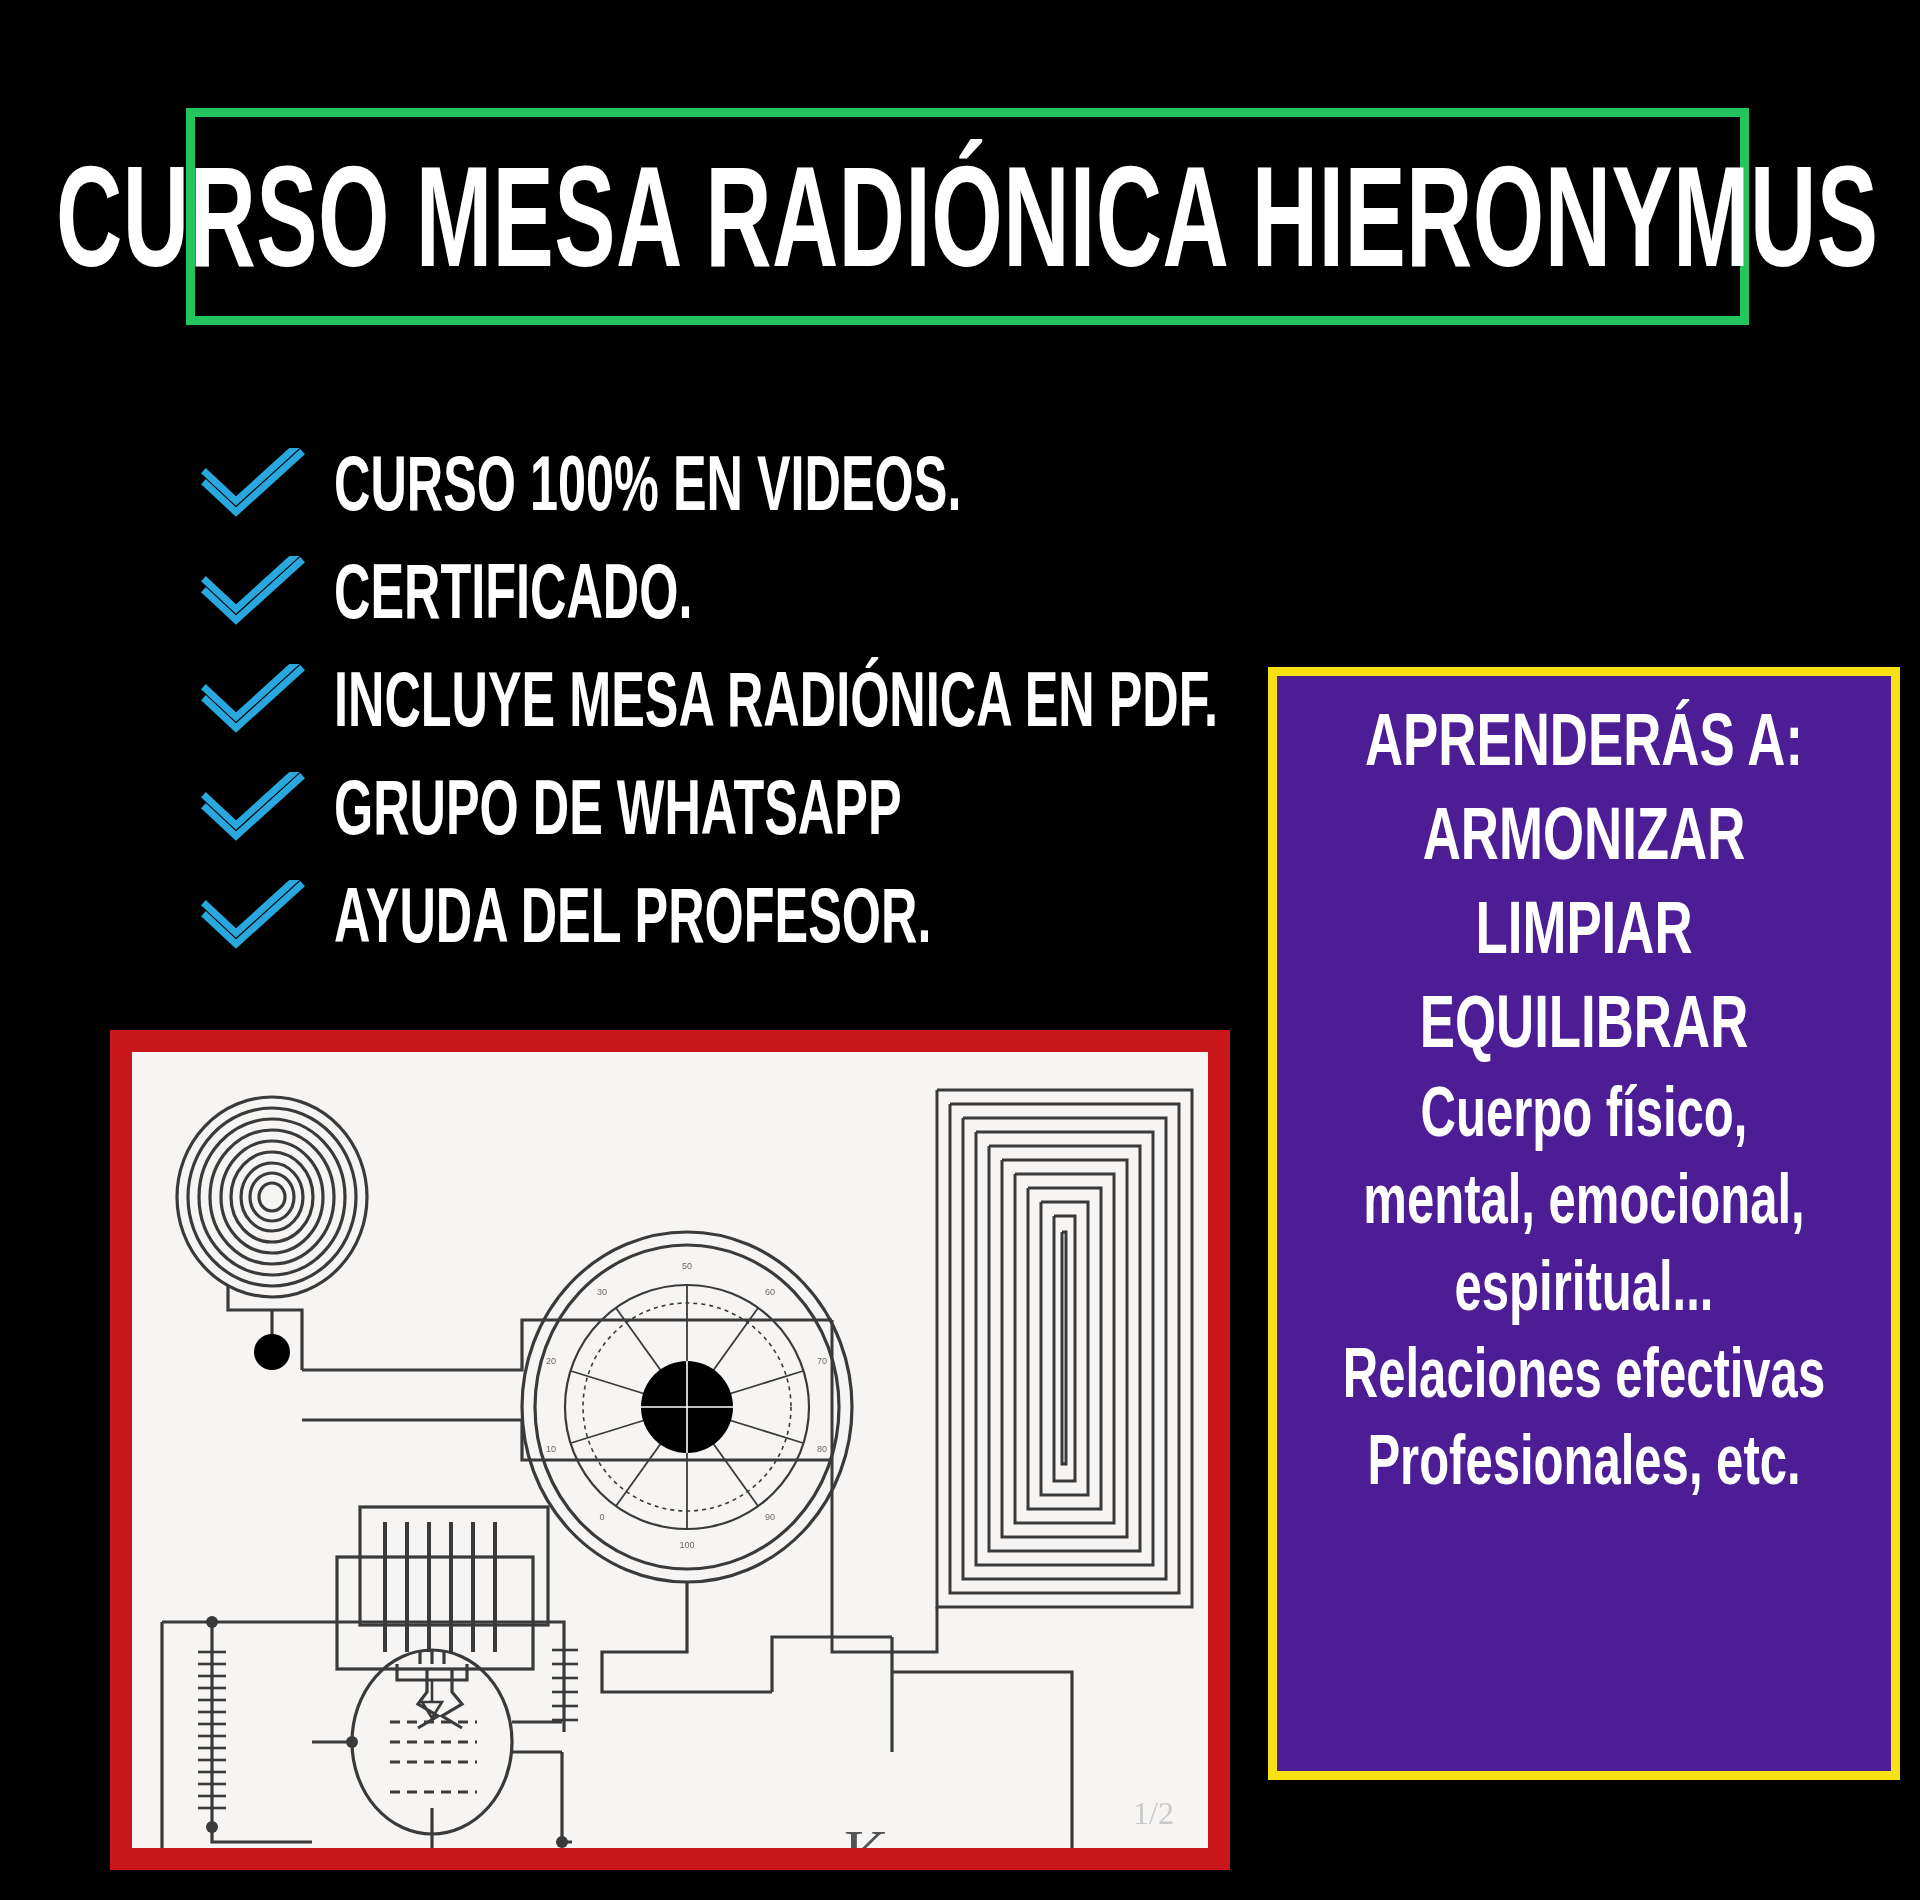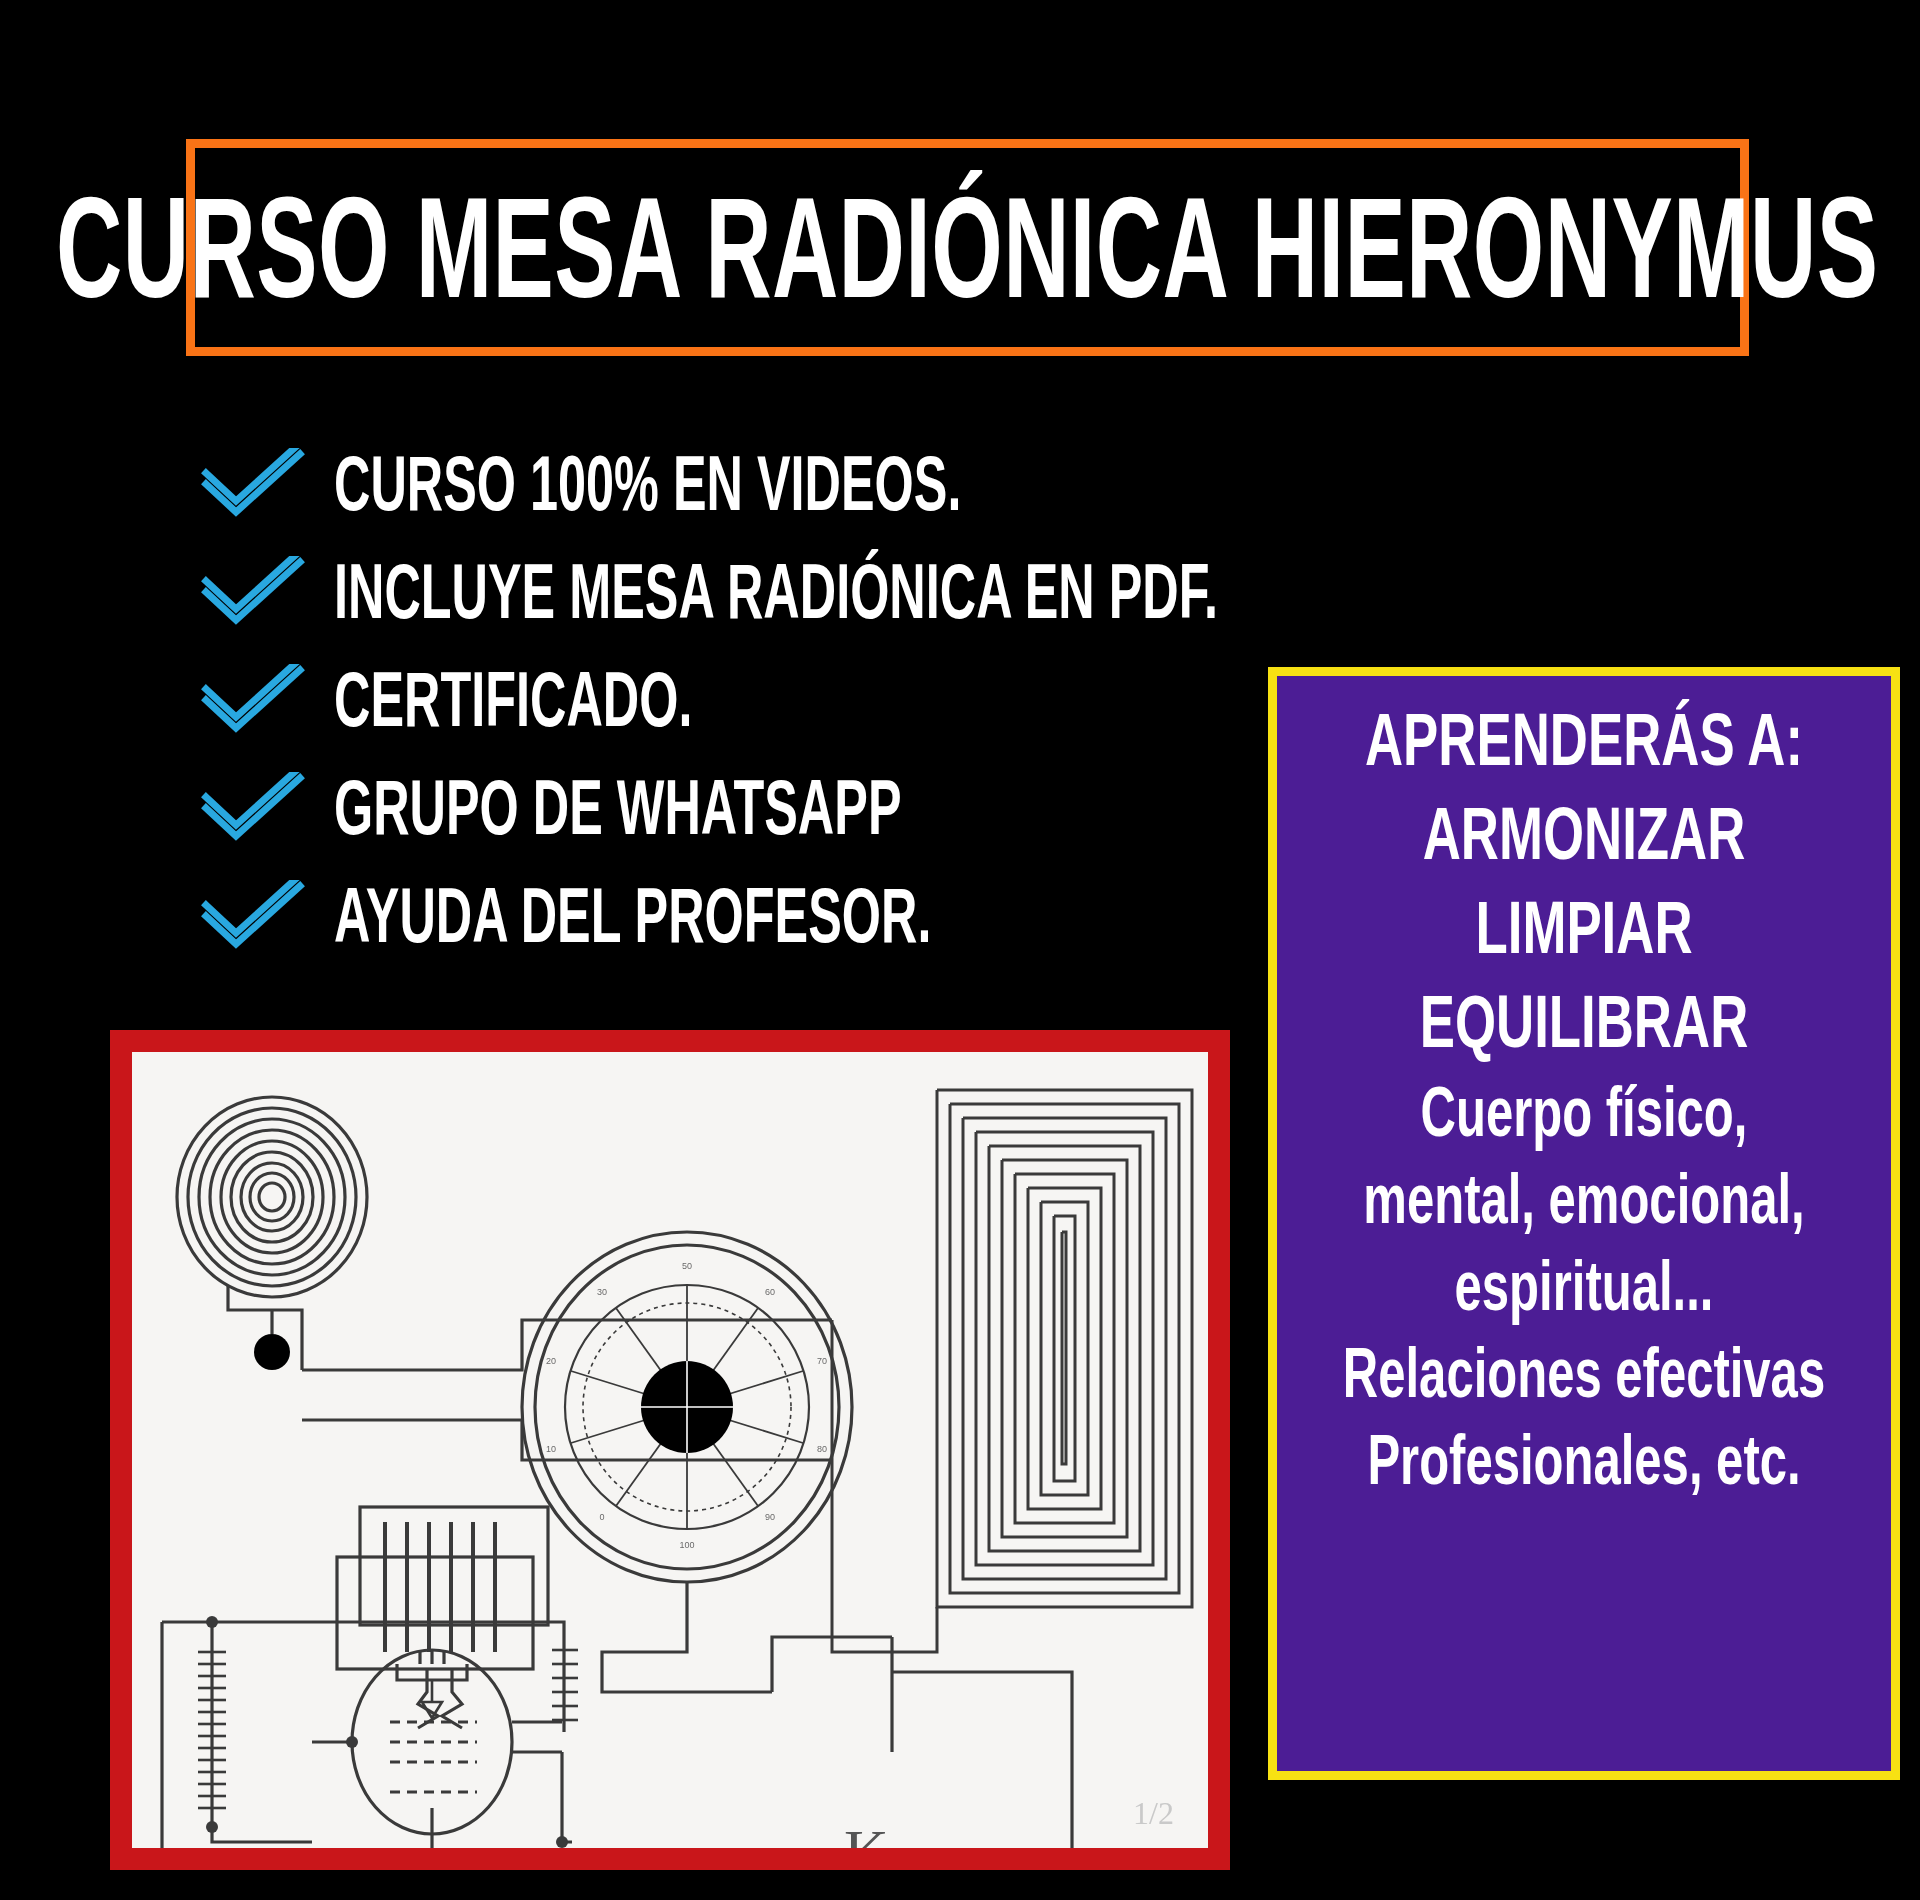--- a/index.html
+++ b/index.html
@@ -6,22 +6,22 @@
   html, body {
     width:1920px; height:1900px;
     background:#000000;
     font-family:"Liberation Sans", sans-serif;
     overflow:hidden;
   }
   .page { position:relative; width:1920px; height:1900px; background:#000; }
 
   
   .title-outer {
-    position:absolute; left:186px; top:139px; width:1563px; height:217px;
-    border:9px solid #f97316; background:#000;
+    position:absolute; left:186px; top:108px; width:1563px; height:217px;
+    border:9px solid #22c55e; background:#000;
     display:flex; align-items:center; justify-content:center;
   }
   .title-inner {
     position:absolute; left:8px; top:8px; right:8px; bottom:8px;
     border:4px solid #000; background:#000;
     display:flex; align-items:center; justify-content:center;
   }
   .title-text {
     color:#fff;
     font-family:"Liberation Sans Narrow","Liberation Sans",sans-serif;
@@ -127,31 +127,31 @@
       <span class="check-label">CURSO 100% EN VIDEOS.</span>
     </div>
 
     <div class="check-item">
       <span class="check-icon">
         <svg width="108" height="72" viewBox="0 0 108 72">
           <path d="M6 36 L36 64 L100 6" fill="none" stroke="#29a8e0" stroke-width="7" stroke-linecap="square" stroke-linejoin="miter"></path>
           <path d="M6 36 L36 64 L100 6" fill="none" stroke="#29a8e0" stroke-width="7" stroke-linecap="square" transform="translate(0,-11)"></path>
         </svg>
       </span>
+      <span class="check-label">CERTIFICADO.</span>
+    </div>
+
+    <div class="check-item">
+      <span class="check-icon">
+        <svg width="108" height="72" viewBox="0 0 108 72">
+          <path d="M6 36 L36 64 L100 6" fill="none" stroke="#29a8e0" stroke-width="7" stroke-linecap="square" stroke-linejoin="miter"></path>
+          <path d="M6 36 L36 64 L100 6" fill="none" stroke="#29a8e0" stroke-width="7" stroke-linecap="square" transform="translate(0,-11)"></path>
+        </svg>
+      </span>
       <span class="check-label">INCLUYE MESA RADIÓNICA EN PDF.</span>
-    </div>
-
-    <div class="check-item">
-      <span class="check-icon">
-        <svg width="108" height="72" viewBox="0 0 108 72">
-          <path d="M6 36 L36 64 L100 6" fill="none" stroke="#29a8e0" stroke-width="7" stroke-linecap="square" stroke-linejoin="miter"></path>
-          <path d="M6 36 L36 64 L100 6" fill="none" stroke="#29a8e0" stroke-width="7" stroke-linecap="square" transform="translate(0,-11)"></path>
-        </svg>
-      </span>
-      <span class="check-label">CERTIFICADO.</span>
     </div>
 
     <div class="check-item">
       <span class="check-icon">
         <svg width="108" height="72" viewBox="0 0 108 72">
           <path d="M6 36 L36 64 L100 6" fill="none" stroke="#29a8e0" stroke-width="7" stroke-linecap="square" stroke-linejoin="miter"></path>
           <path d="M6 36 L36 64 L100 6" fill="none" stroke="#29a8e0" stroke-width="7" stroke-linecap="square" transform="translate(0,-11)"></path>
         </svg>
       </span>
       <span class="check-label">GRUPO DE WHATSAPP</span>

